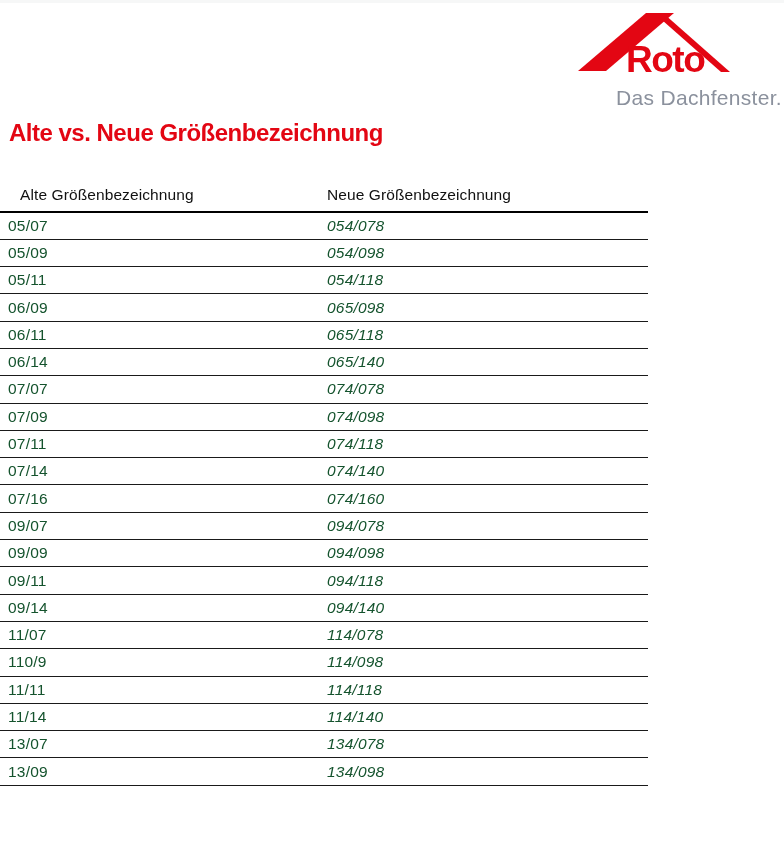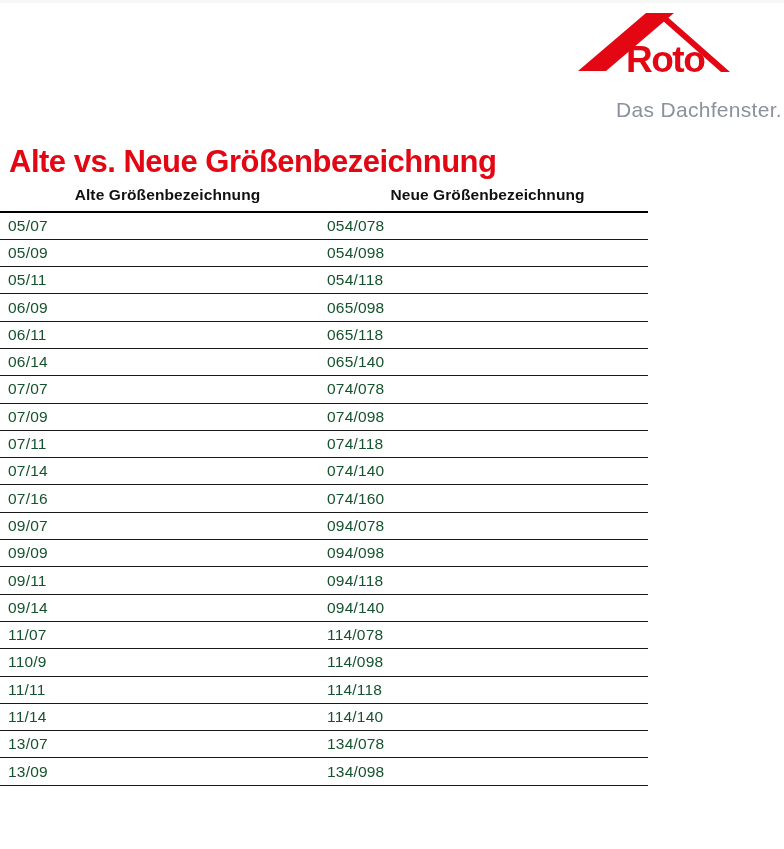--- a/index.html
+++ b/index.html
@@ -16,51 +16,51 @@
   }
   
   .brand-header { position:absolute; top:0; left:0; width:784px; height:115px; }
   .roof-svg { position:absolute; top:0; left:560px; width:184px; height:80px; }
   .brand-name {
     position:absolute; top:41px; left:626px;
     font-size:37px; font-weight:bold; letter-spacing:-1.5px;
     color:#e30613; line-height:1;
   }
   .brand-tagline {
-    position:absolute; top:98px; right:2px;
+    position:absolute; top:86px; right:2px;
     font-size:21px; color:#8b919d; letter-spacing:0.3px;
     line-height:1.1; white-space:nowrap;
   }
   
   .page-title {
     position:absolute; top:119px; left:9px;
-    font-size:31px; font-weight:bold; letter-spacing:-0.5px;
-    color:#e30613; line-height:1.2; white-space:nowrap;margin-top:24px;
+    font-size:24px; font-weight:bold; letter-spacing:-0.5px;
+    color:#e30613; line-height:1.2; white-space:nowrap;
   }
   
   table.size-table {
     position:absolute; top:186px; left:0;
     width:648px; border-collapse:collapse;
     table-layout:fixed;
   }
   .size-table col.col-old { width:327px; }
   .size-table th {
-    text-align:center; font-size:15.5px; font-weight:bold;
+    text-align:left; font-size:15.5px; font-weight:normal;
     color:#111111; letter-spacing:0.1px;
-    padding:0 0 7px 8px;
+    padding:0 0 7px 20px;
     border-bottom:2px solid #000000;
   }
   .size-table th:last-child { padding-left:0; }
   .size-table td {
     height:27.3px; vertical-align:middle;
     font-size:15.5px; color:#14532d; letter-spacing:0.2px;
     padding:0 0 0 8px;
     border-bottom:1.5px solid #1a1a1a;
   }
-  .size-table td:last-child { padding-left:0; }
+  .size-table td:last-child { padding-left:0;font-style:italic; }
 </style>
 </head>
 <body>
 
 <div class="top-strip"></div>
 
 <div class="brand-header">
   <svg class="roof-svg" viewBox="0 0 184 80" aria-hidden="true">
     <polygon points="18,71 86,13 114,13 46,71" fill="#e30613"></polygon>
     <polygon points="94,13 103,13 170,72 161,72" fill="#e30613"></polygon>

